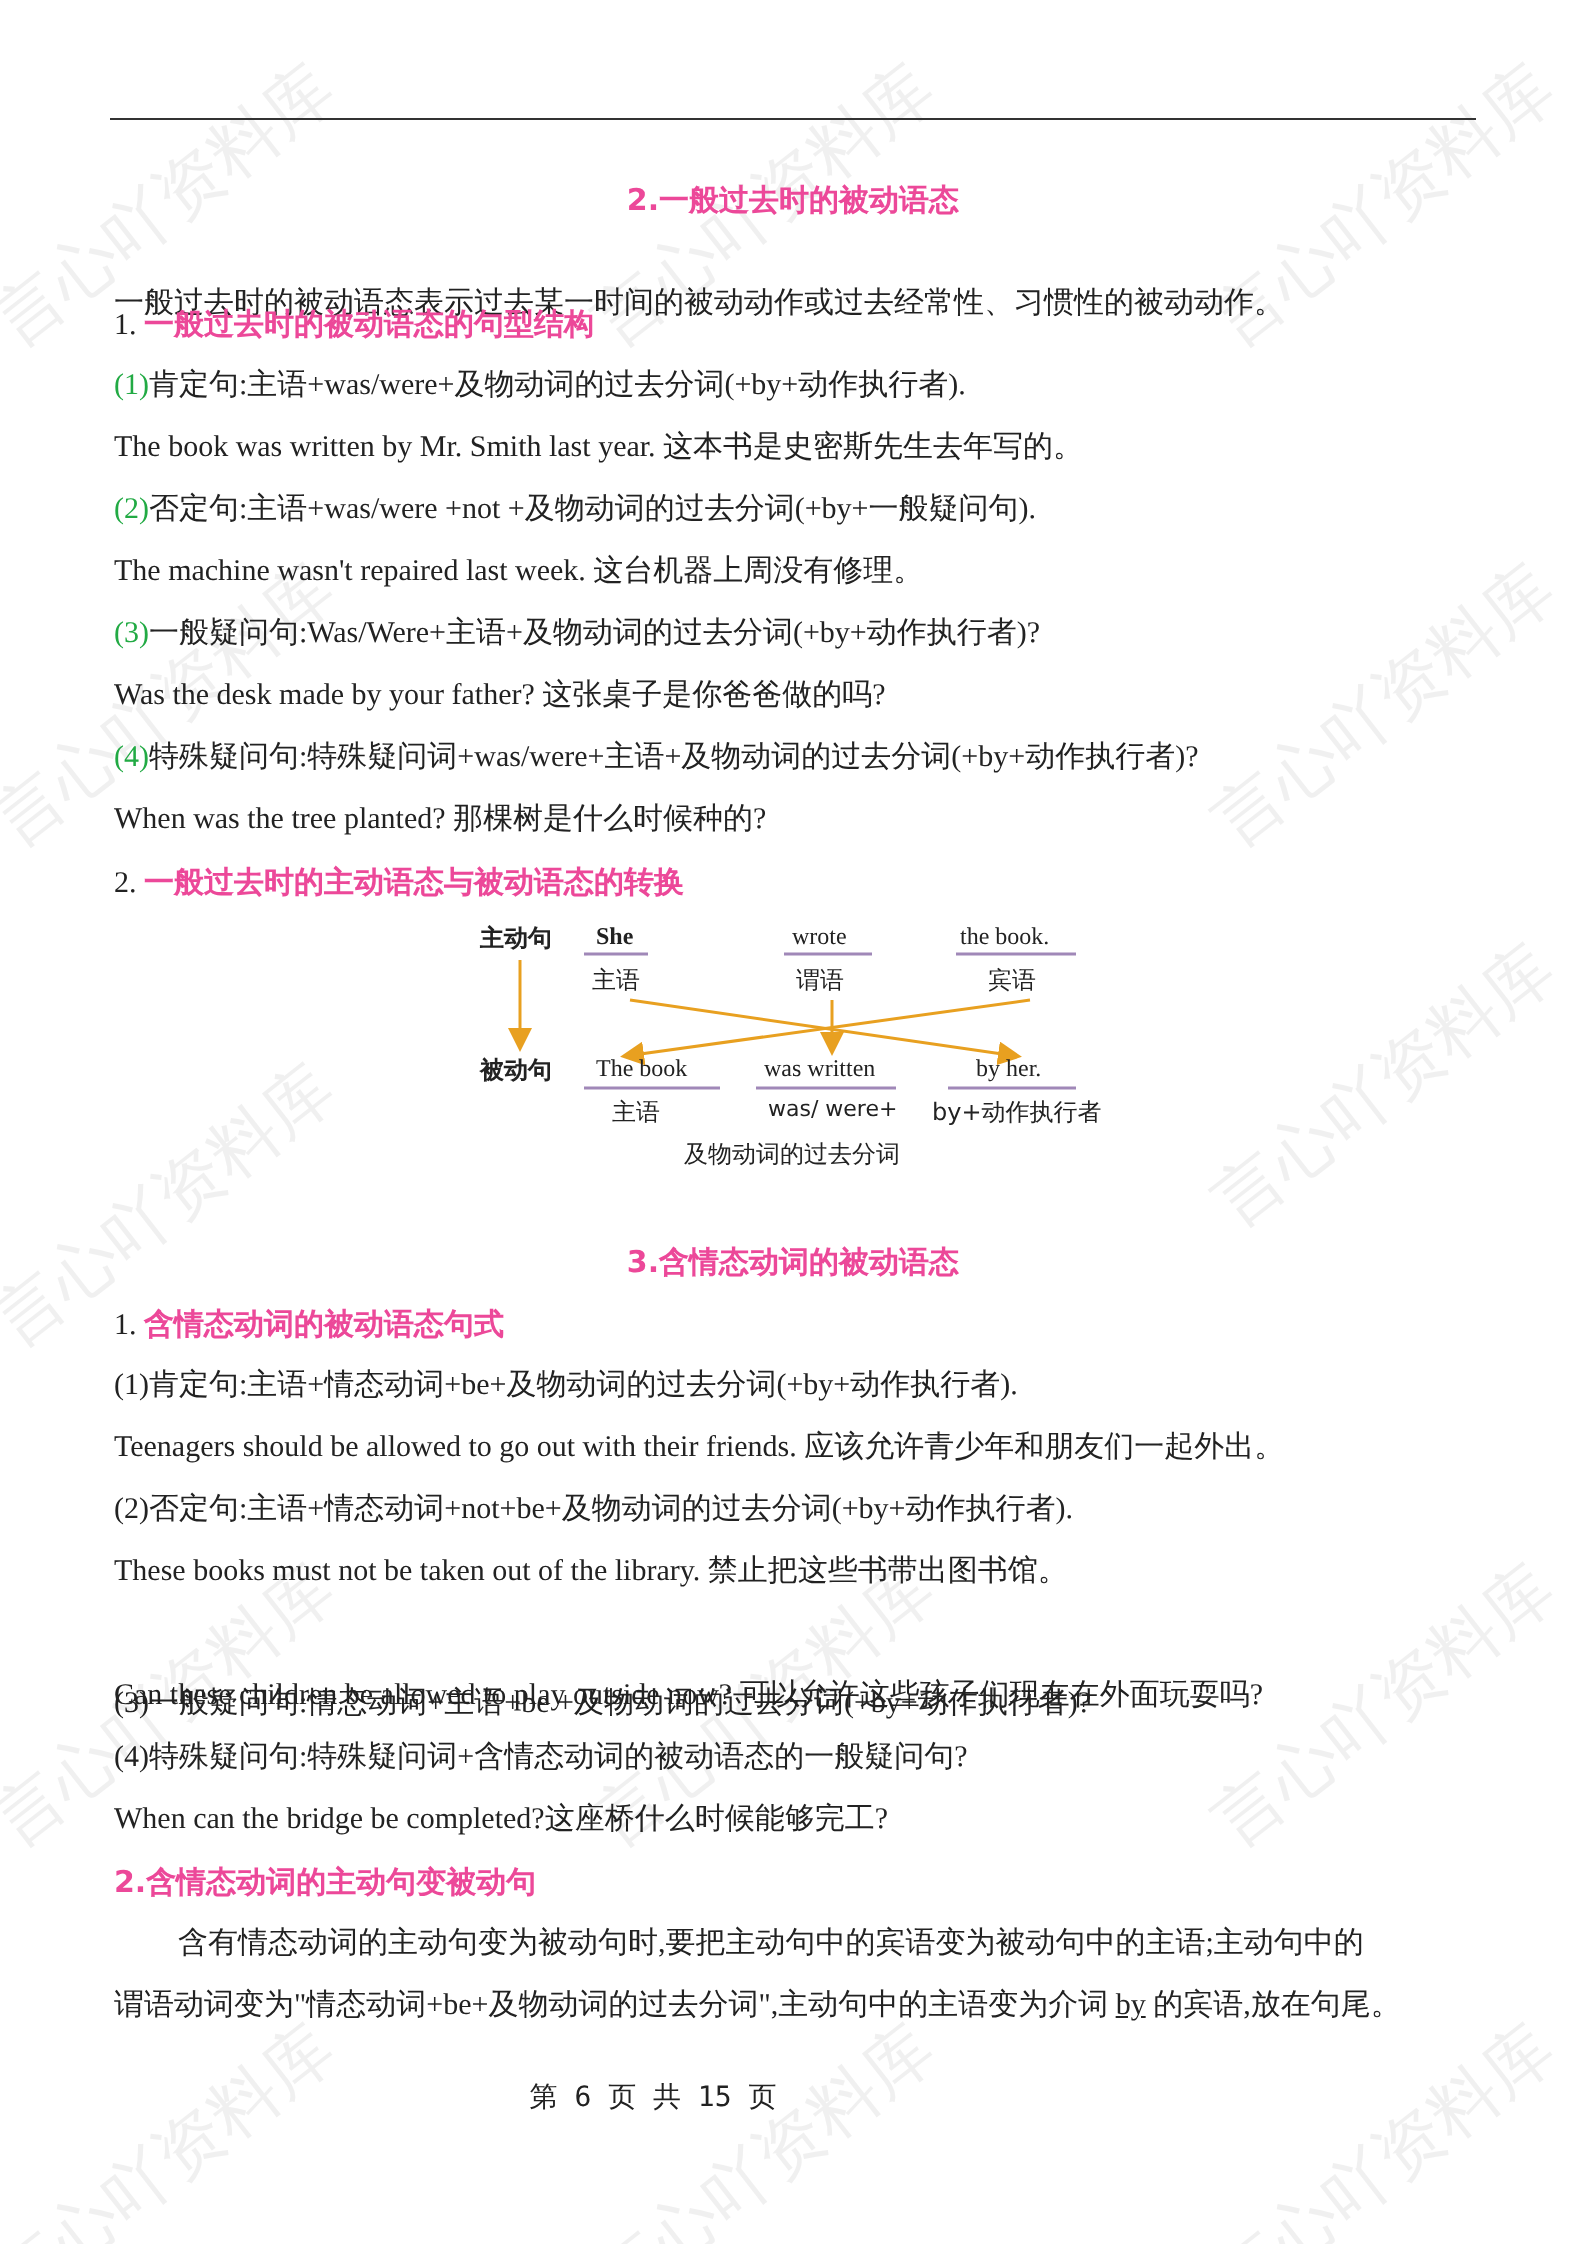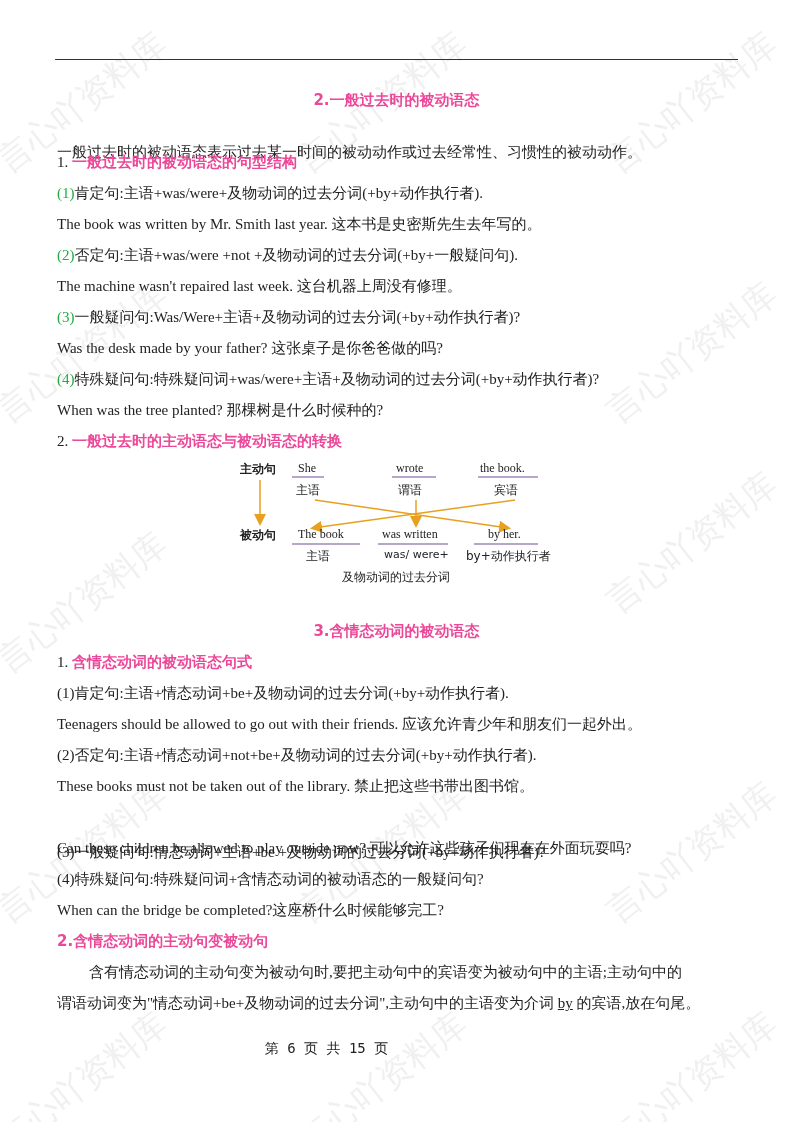--- a/index.html
+++ b/index.html
@@ -78,21 +78,21 @@
     <line x1="244" y1="89" x2="308" y2="89" stroke="#a088b8" stroke-width="1.5"></line>
 
     <line x1="30" y1="25" x2="30" y2="68" stroke="#e8a020" stroke-width="1.5" marker-end="url(#ah)"></line>
     <line x1="85" y1="45" x2="278" y2="73" stroke="#e8a020" stroke-width="1.5" marker-end="url(#ah)"></line>
     <line x1="285" y1="45" x2="83" y2="73" stroke="#e8a020" stroke-width="1.5" marker-end="url(#ah)"></line>
     <line x1="186" y1="45" x2="186" y2="70" stroke="#e8a020" stroke-width="1.5" marker-end="url(#ah)"></line>
   </svg>
   <div class="dg-text dg-cn" style="left:10px;top:6px;">主动句</div>
   <div class="dg-text dg-cn" style="left:10px;top:72px;">被动句</div>
 
-  <div class="dg-text" style="left:68px;top:6px;">She</div>
+  <div class="dg-text" style="left:68px;top:6px;font-weight:bold;">She</div>
   <div class="dg-text dg-cn" style="left:66px;top:27px;font-weight:normal;">主语</div>
   <div class="dg-text" style="left:166px;top:6px;">wrote</div>
   <div class="dg-text dg-cn" style="left:168px;top:27px;font-weight:normal;">谓语</div>
   <div class="dg-text" style="left:250px;top:6px;">the book.</div>
   <div class="dg-text dg-cn" style="left:264px;top:27px;font-weight:normal;">宾语</div>
 
   <div class="dg-text" style="left:68px;top:72px;">The book</div>
   <div class="dg-text dg-cn" style="left:76px;top:93px;font-weight:normal;">主语</div>
   <div class="dg-text" style="left:152px;top:72px;text-align:center;">was written</div>
   <div class="dg-text dg-cn" style="left:154px;top:93px;font-weight:normal;font-size:11px;">was/ were+</div>

